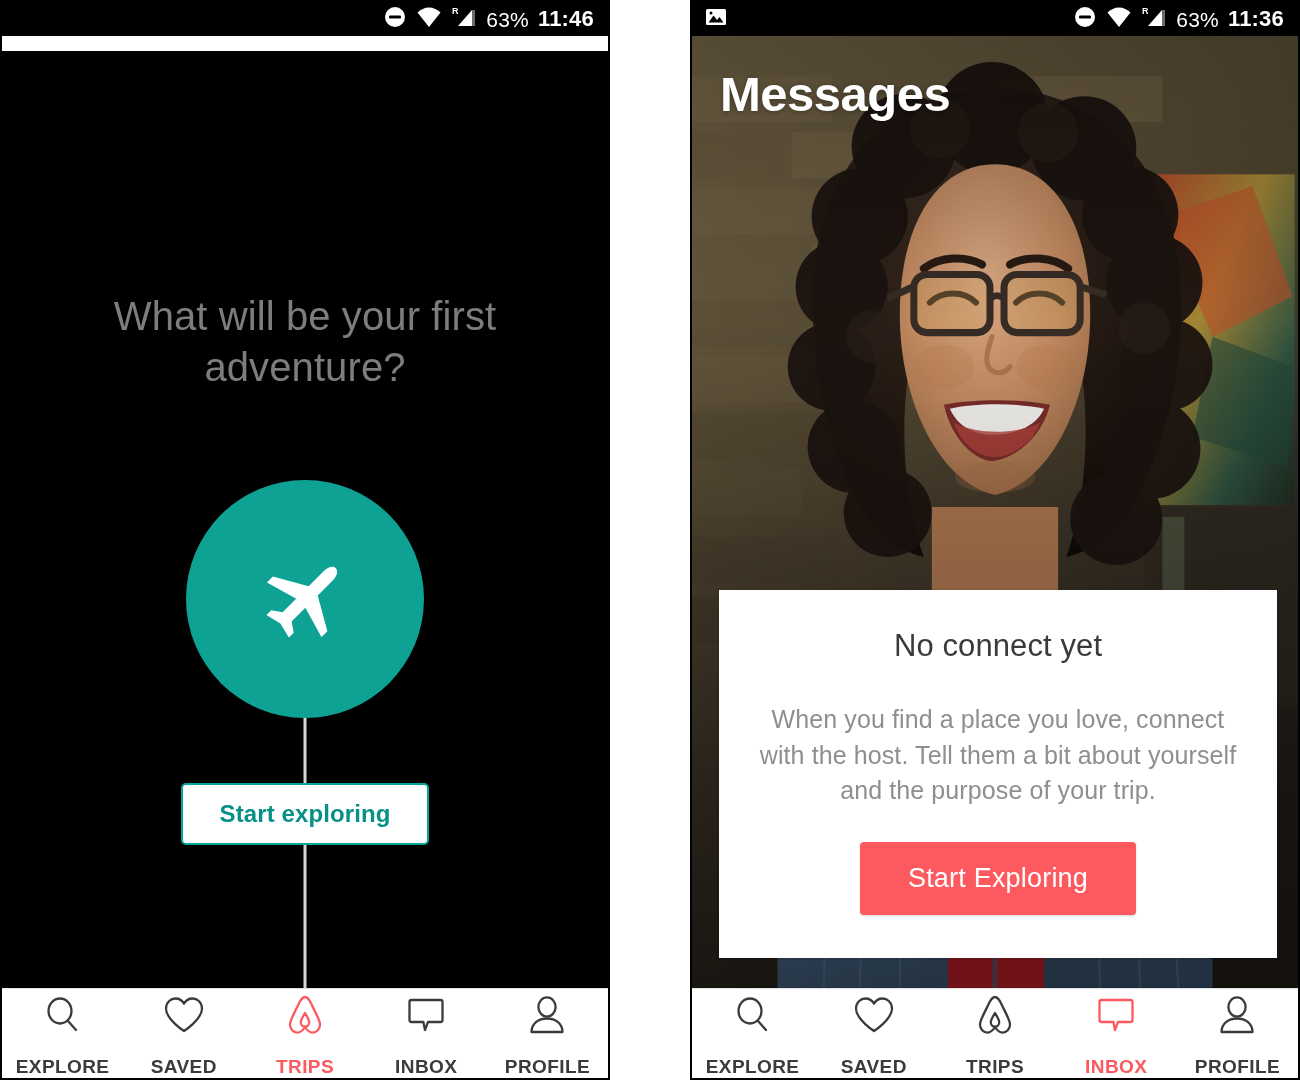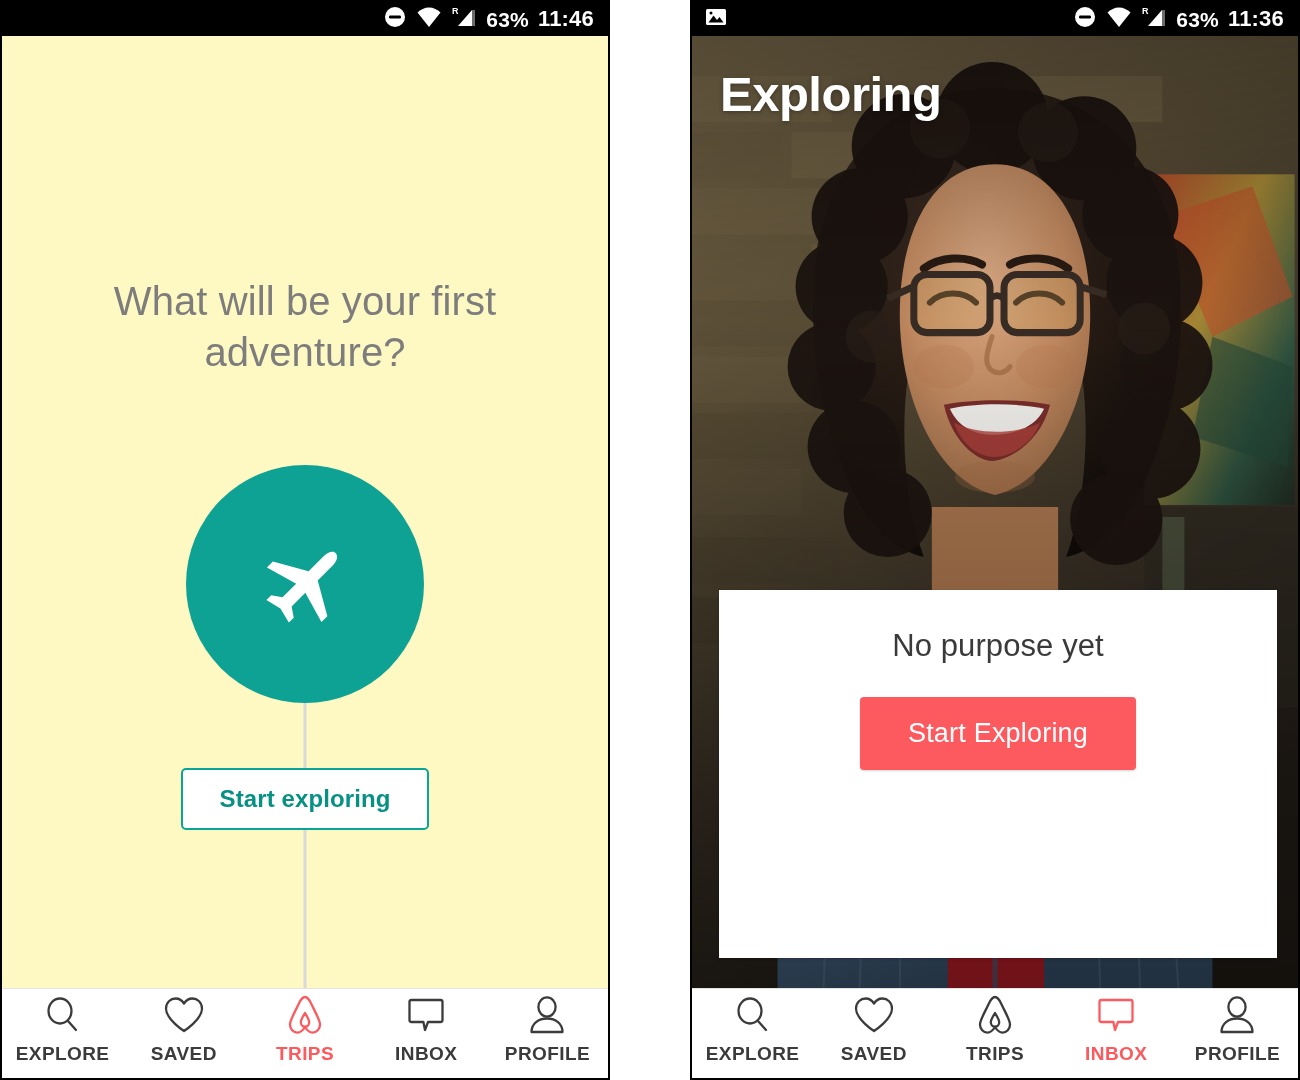--- a/index.html
+++ b/index.html
@@ -23,29 +23,29 @@
   #phone-right { left:690px; width:610px; }
 
   
   .statusbar {
     height:34px; background:#000000; color:#ffffff;
     display:flex; align-items:center; flex:0 0 auto;
     padding:0 14px 0 12px; position:relative;
   }
   .sb-left { display:flex; align-items:center; gap:8px; }
   .sb-right { margin-left:auto; display:flex; align-items:center; gap:9px; }
-  .sb-text { font-size:21px; font-weight:700; letter-spacing:.2px; line-height:1; }
+  .sb-text { font-size:21px; font-weight:400; letter-spacing:.2px; line-height:1; }
   .sb-time { font-size:22px; font-weight:700; letter-spacing:.2px; line-height:1;text-align:center; }
   .ic { display:block; }
 
   
   .screen-body { flex:1 1 auto; position:relative; overflow:hidden; }
 
   
-  .left-body { background:#fef9c3; }
+  .left-body { background:#000000;margin-top:15px; }
   .connector {
     position:absolute; left:50%; transform:translateX(-50%);
     top:600px; bottom:0; width:3px; background:#d8d8d8;
   }
   .headline {
     position:absolute; left:0; right:0; top:240px;
     text-align:center; color:#7d7d7d;
     font-size:40px; font-weight:400; line-height:1.28;
     letter-spacing:.1px; padding:0 60px;
   }
@@ -102,21 +102,21 @@
   }
 
   
   .bottomnav {
     flex:0 0 auto; height:90px; background:#ffffff;
     border-top:1px solid #e4e4e4;
     display:flex; align-items:stretch;
   }
   .navitem {
     flex:1 1 0; display:flex; flex-direction:column;
-    align-items:center; justify-content:flex-start; gap:6px;
+    align-items:center; justify-content:space-between; gap:6px;
     cursor:pointer; padding-top:4px;
   }
   .navicon { height:44px; display:flex; align-items:center; justify-content:center; }
   .navicon svg { display:block; }
   .navlabel {
     font-size:19px; font-weight:700; letter-spacing:.4px;
     color:#3b3b3b;
   }
   .navitem.active .navlabel { color:#fc5a5f; }
 </style>
@@ -395,24 +395,25 @@
 
           <ellipse cx="303" cy="630" rx="80" ry="26" fill="#000" opacity="0.25"></ellipse>
 
           <path d="M264 632 C282 690 326 690 344 632" stroke="#d8cfae" stroke-width="2.5" fill="none" opacity="0.85"></path>
           <circle cx="304" cy="684" r="4" fill="#e5dcbe"></circle>
 
           <rect width="606" height="950" fill="url(#vign)"></rect>
         </svg>
       </div>
 
-      <div class="messages-title">Exploring</div>
+      <div class="messages-title">Messages</div>
 
       <div class="msg-card">
-        <div class="card-title">No purpose yet</div>
+        <div class="card-title">No connect yet</div>
+        <div class="card-sub">When you find a place you love, connect with the host. Tell them a bit about yourself and the purpose of your trip.</div>
         <div class="start-exploring-solid">Start Exploring</div>
       </div>
     </div>
 
     <div class="bottomnav">
       <div class="navitem">
         <span class="navicon">
           <svg width="42" height="42" viewBox="0 0 42 42">
               <ellipse cx="18" cy="17" rx="11.5" ry="12.5" fill="none" stroke="#3b3b3b" stroke-width="2.3"></ellipse>
               <line x1="26" y1="27" x2="34" y2="36" stroke="#3b3b3b" stroke-width="2.3" stroke-linecap="round"></line>

